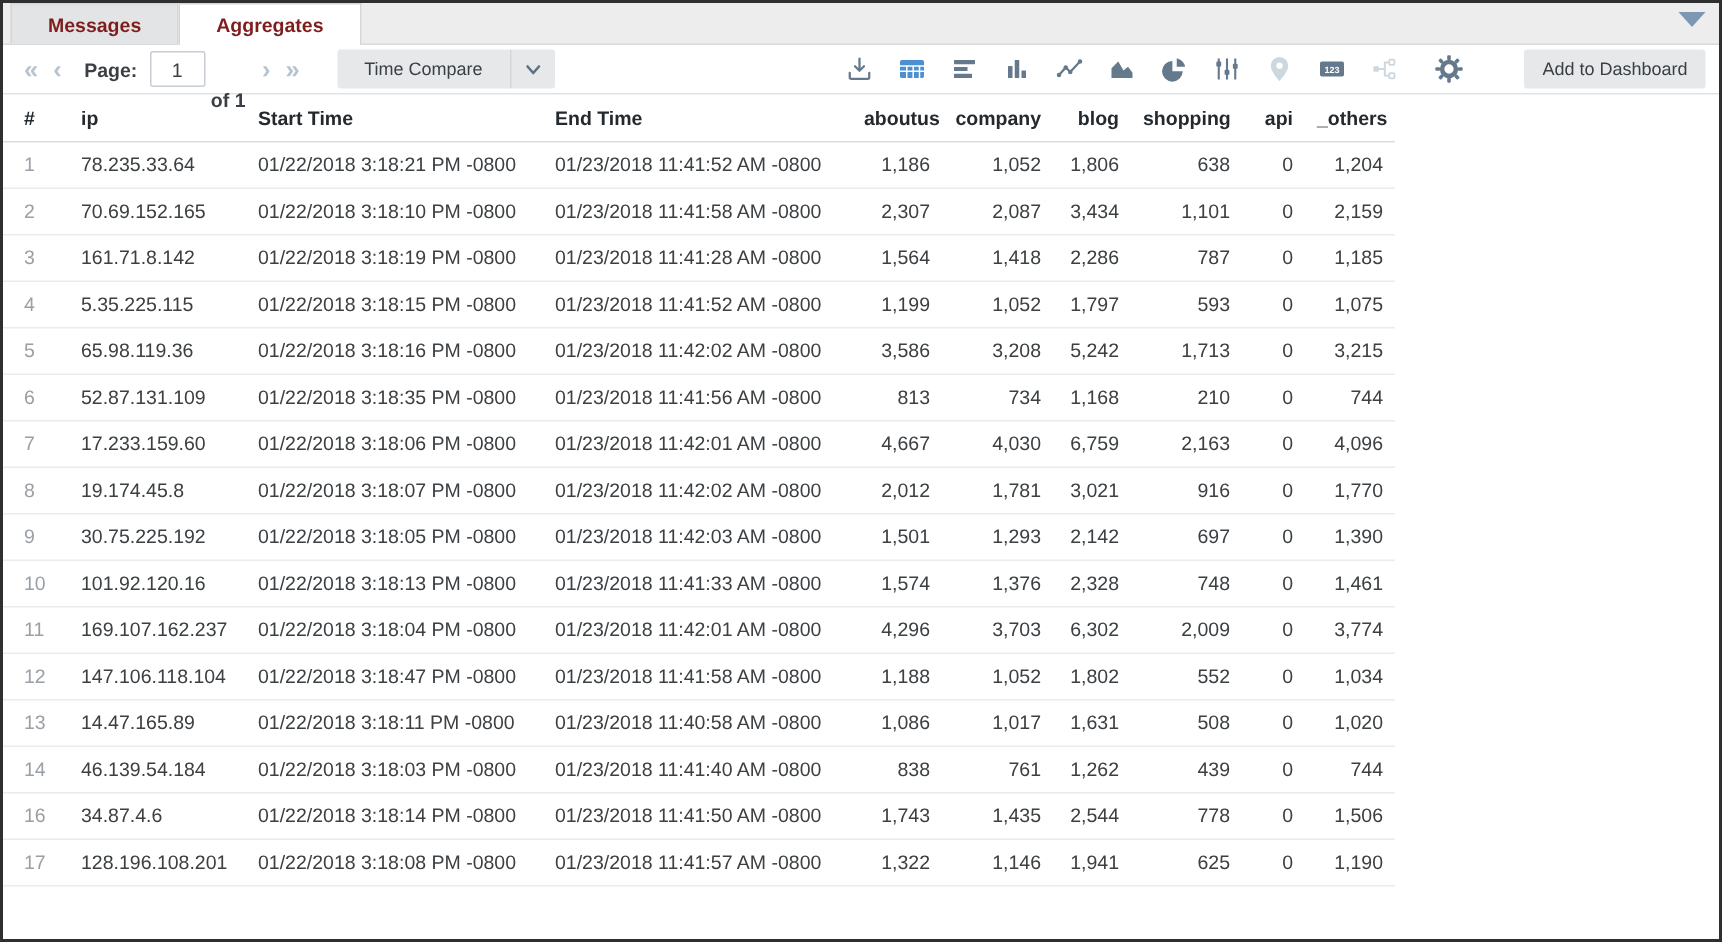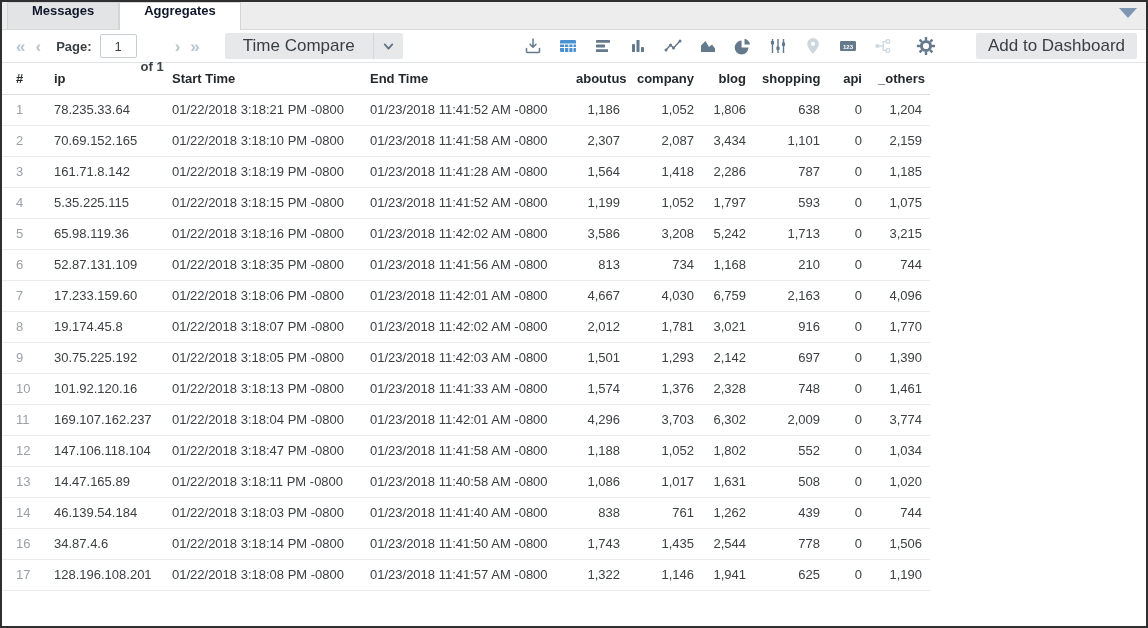--- a/index.html
+++ b/index.html
@@ -8,22 +8,22 @@
     width:1148px; height:628px; position:relative; overflow:hidden;
     border:2px solid #2f2f2f; background:#fff;
     font-family:"Liberation Sans", sans-serif; font-size:13px; color:#3c4043;
   }
   
   .tabstrip {
     height:28px; background:#ededee; display:flex; align-items:flex-end;
     padding-left:5px; border-bottom:1px solid #d8d9db; position:relative;
   }
   .tab {
-    height:27px; display:flex; padding:0 24px;
-    font-weight:bold; color:#0f172a; cursor:pointer;
+    height:27px; display:flex; align-items:center; padding:0 24px;
+    font-weight:bold; color:#7f1d1d; cursor:pointer;
     border:1px solid #d4d5d7; border-bottom:none; background:#e3e4e6;
   }
   .tab.active { background:#fff; margin-bottom:-1px; height:28px; z-index:2; }
   .collapse-triangle {
     position:absolute; top:6px; right:9px; width:0; height:0; z-index:3;
     border-left:9px solid transparent; border-right:9px solid transparent;
     border-top:10px solid var(--triangle,#7d97b3); cursor:pointer;
   }
   
   .toolbar {
@@ -35,21 +35,21 @@
     color:#b7c4d1; padding:0 5px; cursor:default; font-family:inherit;
   }
   .pg-label { font-weight:bold; color:#3a3f45; margin:0 4px 0 10px; }
   .pg-input {
     width:37px; height:24px; border:1px solid #c7cdd3; border-radius:2px;
     text-align:center; font-size:13px; color:#3a3f45; font-family:inherit; margin:0 4px;
   }
   .pg-of { color:#3a3f45; font-weight:bold; margin-right:6px;margin-top:41px; }
   .btn-gray {
     background:#e6e8ea; border:none; border-radius:2px; height:26px;
-    font-size:17px; color:#3a3f45; font-family:inherit; cursor:pointer;
+    font-size:12px; color:#3a3f45; font-family:inherit; cursor:pointer;
   }
   .time-compare { display:flex; margin-left:20px; border-radius:2px; overflow:hidden; }
   .time-compare .label-part { padding:0 18px; display:flex; align-items:center; }
   .time-compare .chev-part {
     width:30px; display:flex; align-items:center; justify-content:center;
     border-left:1px solid #d3d7db;
   }
   .spacer { flex:1; }
   .icon-row { display:flex; align-items:center; gap:13px; margin-right:14px; }
   .tb-icon {

